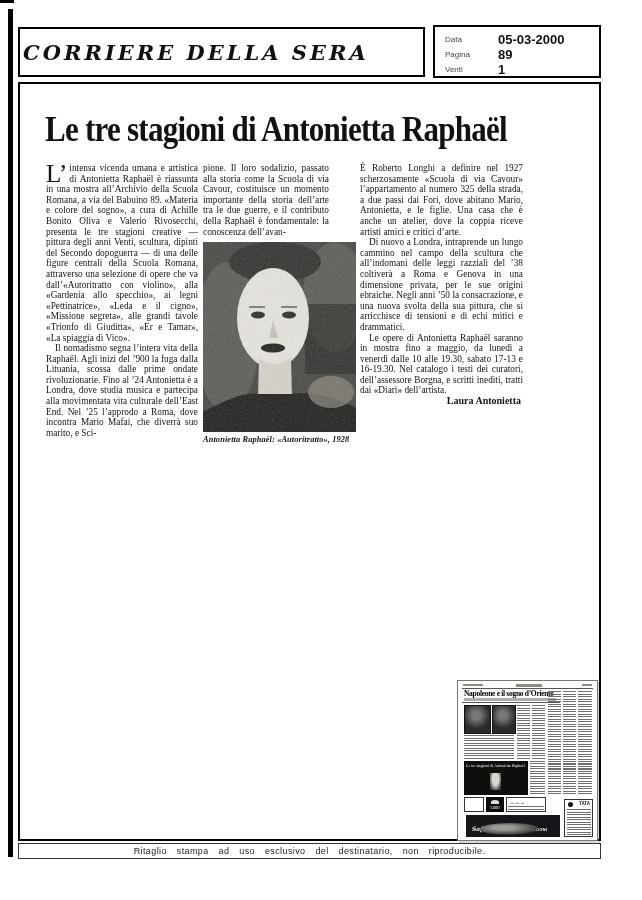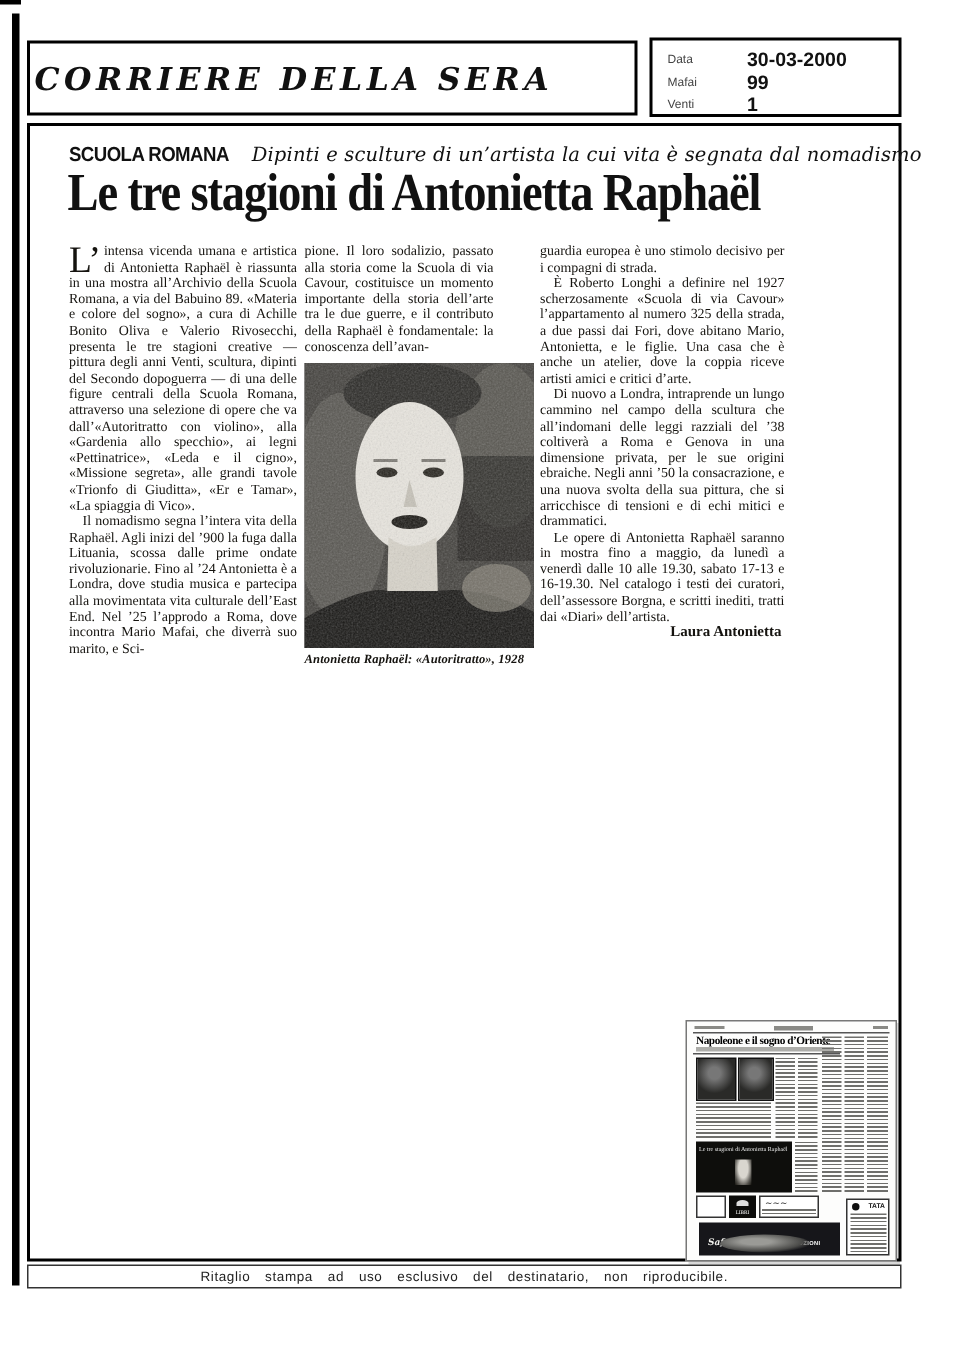--- a/index.html
+++ b/index.html
@@ -146,38 +146,34 @@
 <div class="corner-tick"></div>
 <div class="left-rule"></div>
 
 <div class="masthead-box">
   <div class="masthead-title">CORRIERE DELLA SERA</div>
 </div>
 
 <div class="info-box">
   <div class="info-row">
     <span class="info-label">Data</span>
-    <span class="info-value">30-03-2000</span>
+    <span class="info-value">05-03-2000</span>
   </div>
   <div class="info-row">
-    <span class="info-label">Mafai</span>
-    <span class="info-value">99</span>
+    <span class="info-label">Pagina</span>
+    <span class="info-value">89</span>
   </div>
   <div class="info-row">
     <span class="info-label">Venti</span>
     <span class="info-value">1</span>
   </div>
 </div>
 
 <div class="article-box">
 
-  <div class="kicker">
-    <span class="kicker-label">SCUOLA ROMANA</span>
-    <span class="kicker-sub">Dipinti e sculture di un’artista la cui vita è segnata dal nomadismo</span>
-  </div>
 
   <div class="headline">Le tre stagioni di Antonietta Raphaël</div>
 
   <div class="col col-1">
     <p><span class="drop-cap">L’</span><span>intensa vicenda umana e artistica di Antonietta Raphaël è riassunta in una mostra all’Archivio della Scuola Romana, a via del Babuino 89. «Materia e colore del sogno», a cura di Achille Bonito Oliva e Valerio Rivosecchi, presenta le tre stagioni creative — pittura degli anni Venti, scultura, dipinti del Secondo dopoguerra — di una delle figure centrali della Scuola Romana, attraverso una selezione di opere che va dall’«Autoritratto con violino», alla «Gardenia allo specchio», ai legni «Pettinatrice», «Leda e il cigno», «Missione segreta», alle grandi tavole «Trionfo di Giuditta», «Er e Tamar», «La spiaggia di Vico».</span></p>
     <p>Il nomadismo segna l’intera vita della Raphaël. Agli inizi del ’900 la fuga dalla Lituania, scossa dalle prime ondate rivoluzionarie. Fino al ’24 Antonietta è a Londra, dove studia musica e partecipa alla movimentata vita culturale dell’East End. Nel ’25 l’approdo a Roma, dove incontra Mario Mafai, che diverrà suo marito, e Sci-</p>
   </div>
 
   <div class="col col-2">
     <p>pione. Il loro sodalizio, passato alla storia come la Scuola di via Cavour, costituisce un momento importante della storia dell’arte tra le due guerre, e il contributo della Raphaël è fondamentale: la conoscenza dell’avan-</p>
@@ -204,21 +200,20 @@
       <path d="M56 116 L55 158 L89 158 L88 116 Q70 128 56 116 Z" fill="#d8d4ca"></path>
       <path d="M0 190 L0 170 Q40 148 56 152 L88 152 Q118 148 153 166 L153 190 Z" fill="#191816"></path>
       <ellipse cx="128" cy="150" rx="23" ry="16" fill="#8b877c" opacity="0.7"></ellipse>
       <rect width="153" height="190" filter="url(#grain)" opacity="0.3"></rect>
     </svg>
 
     <div class="photo-caption">Antonietta Raphaël: «Autoritratto», 1928</div>
   </div>
 
   <div class="col col-3">
-    <p>guardia europea è uno stimolo decisivo per i compagni di strada.</p>
     <p>È Roberto Longhi a definire nel 1927 scherzosamente «Scuola di via Cavour» l’appartamento al numero 325 della strada, a due passi dai Fori, dove abitano Mario, Antonietta, e le figlie. Una casa che è anche un atelier, dove la coppia riceve artisti amici e critici d’arte.</p>
     <p>Di nuovo a Londra, intraprende un lungo cammino nel campo della scultura che all’indomani delle leggi razziali del ’38 coltiverà a Roma e Genova in una dimensione privata, per le sue origini ebraiche. Negli anni ’50 la consacrazione, e una nuova svolta della sua pittura, che si arricchisce di tensioni e di echi mitici e drammatici.</p>
     <p>Le opere di Antonietta Raphaël saranno in mostra fino a maggio, da lunedì a venerdì dalle 10 alle 19.30, sabato 17-13 e 16-19.30. Nel catalogo i testi dei curatori, dell’assessore Borgna, e scritti inediti, tratti dai «Diari» dell’artista.</p>
     <p class="byline">Laura Antonietta</p>
   </div>
 
   <div class="thumb">
     <div class="t-bar" style="left:5px;top:3px;width:20px;height:2px;"></div>
     <div class="t-bar" style="left:58px;top:3px;width:26px;height:3px;"></div>
     <div class="t-bar" style="left:124px;top:3px;width:10px;height:2px;"></div>

